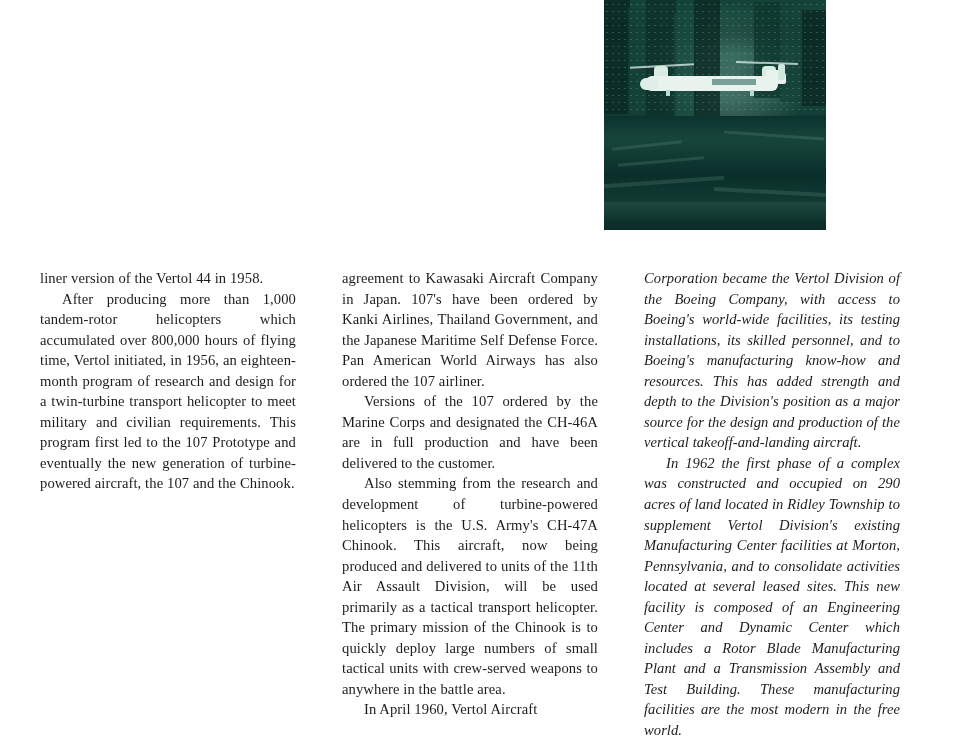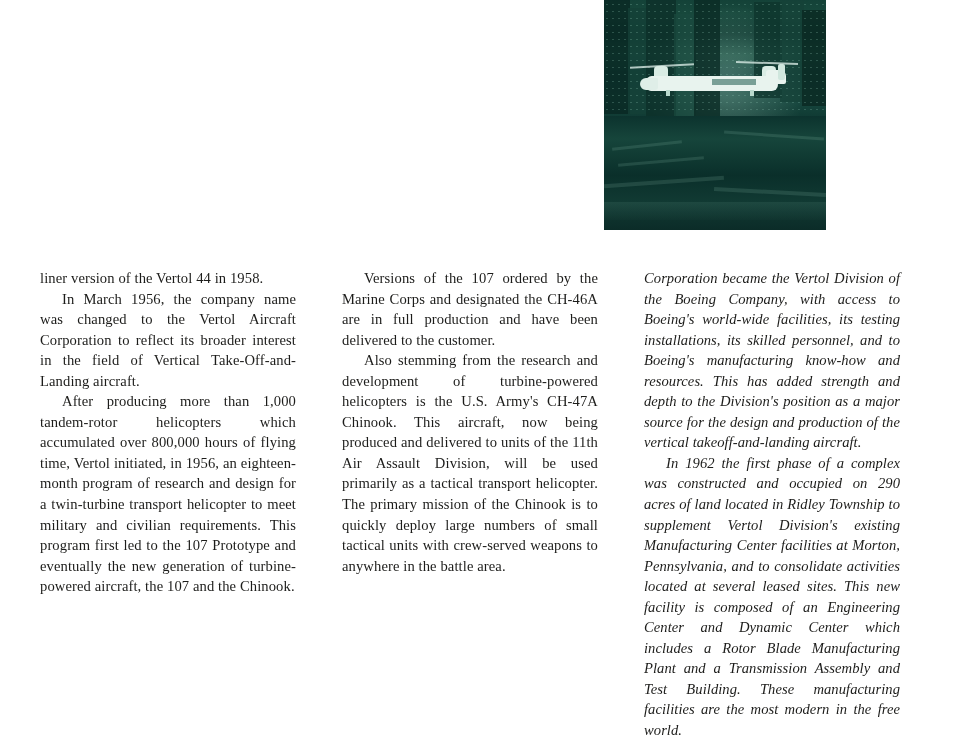--- a/index.html
+++ b/index.html
@@ -231,27 +231,28 @@
         <div class="gear1"></div>
         <div class="gear2"></div>
       </div>
     </div>
   </div>
 
   <div class="columns">
 
     <div class="col col1">
       <p>liner version of the Vertol 44 in 1958.</p>
-      <p class="indent">In March 1956, the company name was changed to the Vertol Aircraft Corporation to reflect its broader interest in the field of Vertical Take-Off-and-Landing aircraft.</p>
       <p class="indent">After producing more than 1,000 tandem-rotor helicopters which accumulated over 800,000 hours of flying time, Vertol initiated, in 1956, an eighteen-month program of research and design for a twin-turbine transport helicopter to meet military and civilian requirements. This program first led to the 107 Prototype and eventually the new generation of turbine-powered aircraft, the 107 and the Chinook.</p>
     </div>
 
     <div class="col col2">
+      <p>agreement to Kawasaki Aircraft Company in Japan. 107's have been ordered by Kanki Airlines, Thailand Government, and the Japanese Maritime Self Defense Force. Pan American World Airways has also ordered the 107 airliner.</p>
       <p class="indent">Versions of the 107 ordered by the Marine Corps and designated the CH-46A are in full production and have been delivered to the customer.</p>
       <p class="indent">Also stemming from the research and development of turbine-powered helicopters is the U.S. Army's CH-47A Chinook. This aircraft, now being produced and delivered to units of the 11th Air Assault Division, will be used primarily as a tactical transport helicopter. The primary mission of the Chinook is to quickly deploy large numbers of small tactical units with crew-served weapons to anywhere in the battle area.</p>
+      <p class="indent">In April 1960, Vertol Aircraft</p>
     </div>
 
     <div class="col col3">
       <p>Corporation became the Vertol Division of the Boeing Company, with access to Boeing's world-wide facilities, its testing installations, its skilled personnel, and to Boeing's manufacturing know-how and resources. This has added strength and depth to the Division's position as a major source for the design and production of the vertical takeoff-and-landing aircraft.</p>
       <p class="indent">In 1962 the first phase of a complex was constructed and occupied on 290 acres of land located in Ridley Township to supplement Vertol Division's existing Manufacturing Center facilities at Morton, Pennsylvania, and to consolidate activities located at several leased sites. This new facility is composed of an Engineering Center and Dynamic Center which includes a Rotor Blade Manufacturing Plant and a Transmission Assembly and Test Building. These manufacturing facilities are the most modern in the free world.</p>
     </div>
 
   </div>
 </div>
 

